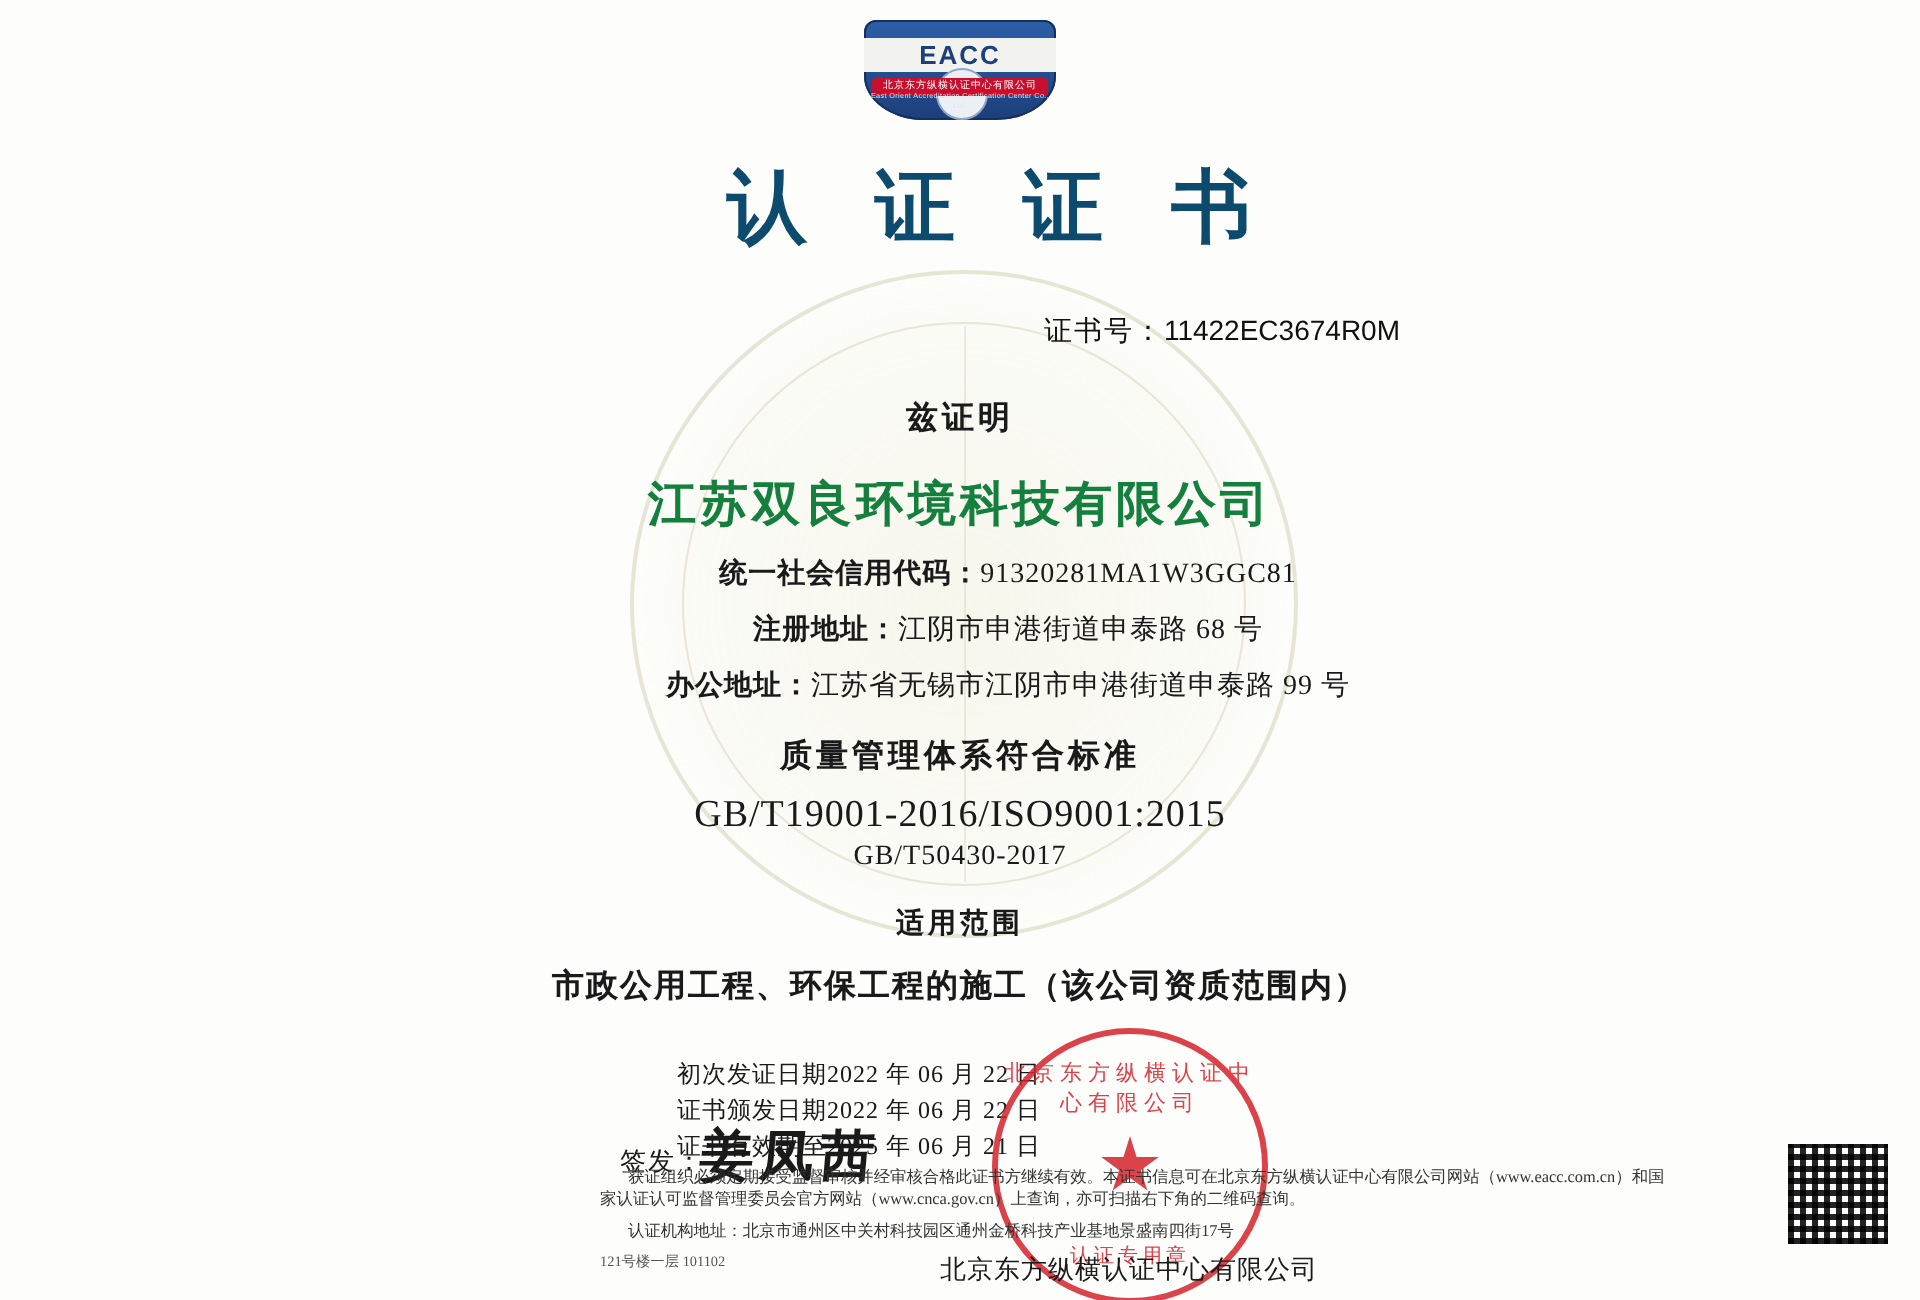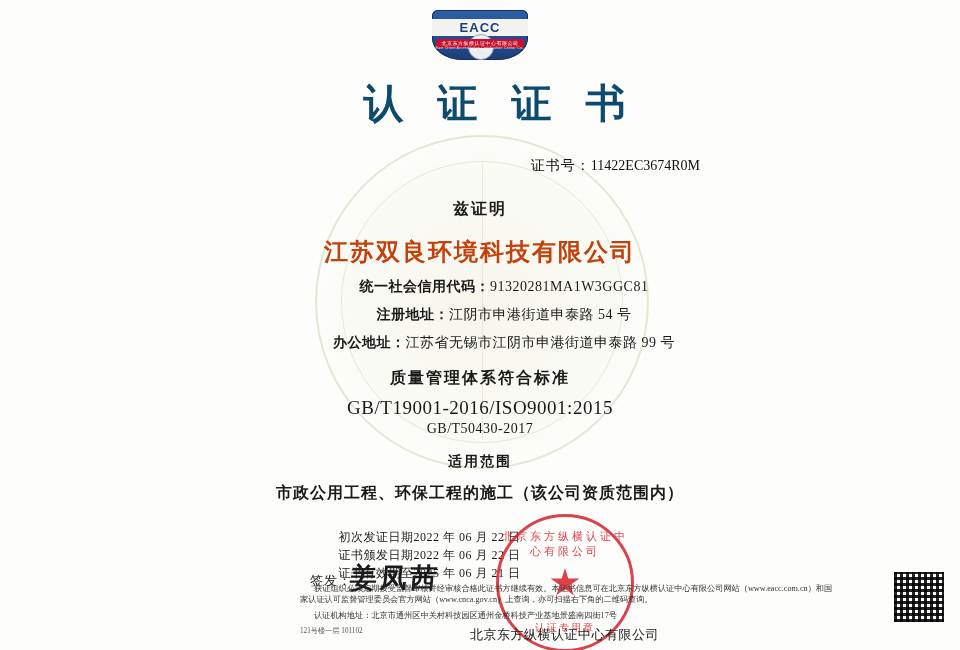--- a/index.html
+++ b/index.html
@@ -137,34 +137,34 @@
     margin-left: 29px;
   }
   .cert-no {
     margin-top: 26px;
     margin-right: 260px;
     text-align: right;
     font-size: 14px;
     color: #111;
   }
   .cert-no .label { letter-spacing: 1px; }
-  .cert-no .value { font-family: Liberation Serif, serif; }
+  .cert-no .value { font-family: Liberation Sans, sans-serif; }
 
   .hereby {
     margin-top: 24px;
     font-size: 16px;
     font-weight: bold;
     letter-spacing: 2px;
   }
   .company {
     margin-top: 16px;
     font-size: 24px;
     font-weight: bold;
     letter-spacing: 2px;
-    color: #c2410c;
+    color: #15803d;
   }
   .row {
     margin-top: 10px;
     font-size: 14px;
     letter-spacing: .5px;
   }
   .row .k { font-weight: bold; padding-left: 48px; }
   .row .v { font-weight: normal; }
 
   .std-head {
@@ -340,21 +340,21 @@
 
     <div class="hereby">兹证明</div>
 
     <div class="company">江苏双良环境科技有限公司</div>
 
     <div class="row">
       <span class="k">统一社会信用代码：</span><span class="v">91320281MA1W3GGC81</span>
     </div>
 
     <div class="row">
-      <span class="k">注册地址：</span><span class="v">江阴市申港街道申泰路 54 号</span>
+      <span class="k">注册地址：</span><span class="v">江阴市申港街道申泰路 68 号</span>
     </div>
 
     <div class="row">
       <span class="k">办公地址：</span><span class="v">江苏省无锡市江阴市申港街道申泰路 99 号</span>
     </div>
 
     <div class="std-head">质量管理体系符合标准</div>
     <div class="std">GB/T19001-2016/ISO9001:2015</div>
     <div class="std2">GB/T50430-2017</div>
 

